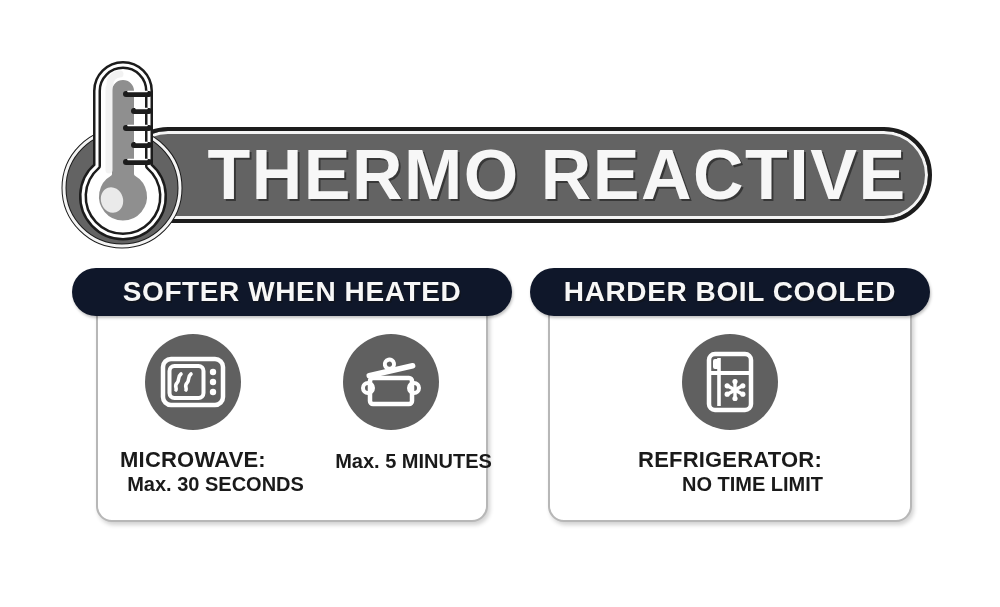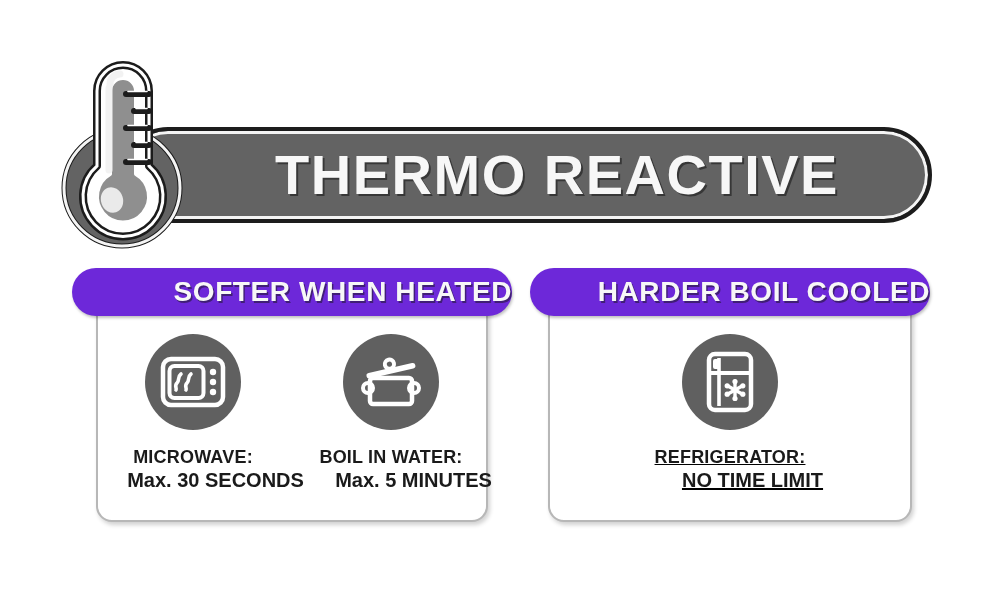--- a/index.html
+++ b/index.html
@@ -45,21 +45,21 @@
     left: 0;
     top: 0;
     width: 812px;
     height: 88px;
     display: flex;
     align-items: center;
     justify-content: center;
     padding-left: 54px;
     box-sizing: border-box;
     color: #f7f7f7;
-    font-size: 56px;
+    font-size: 70px;
     font-weight: 700;
     letter-spacing: 1.5px;
     line-height: 1;
     white-space: nowrap;
     text-shadow: 2px 2px 0 rgba(20,20,20,0.55);
   }
 
   
   #thermometer {
     position: absolute;
@@ -89,25 +89,25 @@
     background: #ffffff;
     border: 2px solid #b7b7b7;
     border-radius: 16px;
     box-sizing: border-box;
     box-shadow: 2px 3px 4px rgba(0,0,0,0.18);
   }
   .panel-header {
     position: absolute;
     top: 0;
     height: 48px;
-    background: #6d28d9;
+    background: #0f172a;
     border-radius: 24px;
     display: flex;
     align-items: center;
-    justify-content: flex-end;
+    justify-content: center;
     z-index: 3;
     box-shadow: 1px 2px 3px rgba(0,0,0,0.25);
   }
   .panel-header-label {
     color: #f7f7f7;
     font-size: 28px;
     font-weight: 700;
     letter-spacing: 0.6px;
     line-height: 1;
     white-space: nowrap;
@@ -129,21 +129,21 @@
     left: 0;
     top: 48px;
     width: 100%;
     height: 210px;
     display: flex;
     align-items: flex-start;
     justify-content: center;
     z-index: 2;
   }
   #panel-heated .items-row { padding-left: 24px; padding-right: 24px; box-sizing: border-box; gap: 26px; }
-  #panel-cooled .items-row { padding-left: 18px; padding-right: 18px; box-sizing: border-box; text-decoration: underline; }
+  #panel-cooled .items-row { padding-left: 18px; padding-right: 18px; box-sizing: border-box; }
 
   .item {
     display: flex;
     flex-direction: column;
     align-items: center;
     width: 172px;
     padding-top: 18px;
   }
   .icon-circle {
     width: 96px;
@@ -157,21 +157,21 @@
   }
   .icon-circle svg { display: block; }
   .item-caption {
     margin-top: 18px;
     text-align: center;
     color: #1a1a1a;
     line-height: 1.05;
   }
   .item-title {
     display: block;
-    font-size: 18px;
+    font-size: 22px;
     font-weight: 700;
     letter-spacing: 0.2px;
     white-space: nowrap;
   }
   .item-sub {
     display: block;
     font-size: 20px;
     font-weight: 700;
     margin-top: 3px;
     white-space: nowrap;
@@ -287,21 +287,20 @@
                 <circle cx="32" cy="9" r="4.6" fill="none" stroke="#ffffff" stroke-width="4"></circle>
               </g>
 
               <circle cx="9" cy="33" r="5" fill="none" stroke="#ffffff" stroke-width="4"></circle>
               <circle cx="55" cy="33" r="5" fill="none" stroke="#ffffff" stroke-width="4"></circle>
 
               <rect x="11" y="23" width="42" height="26" rx="3" ry="3" fill="none" stroke="#ffffff" stroke-width="4.5"></rect>
             </svg>
           </div>
           <div class="item-caption">
-            <span class="item-title">BOIL IN WATER:</span>
             <span class="item-sub">Max. 5 MINUTES</span>
           </div>
         </div>
 
       </div>
     </div>
 
     <div class="panel" id="panel-cooled">
       <div class="panel-card"></div>
       <div class="panel-header">

